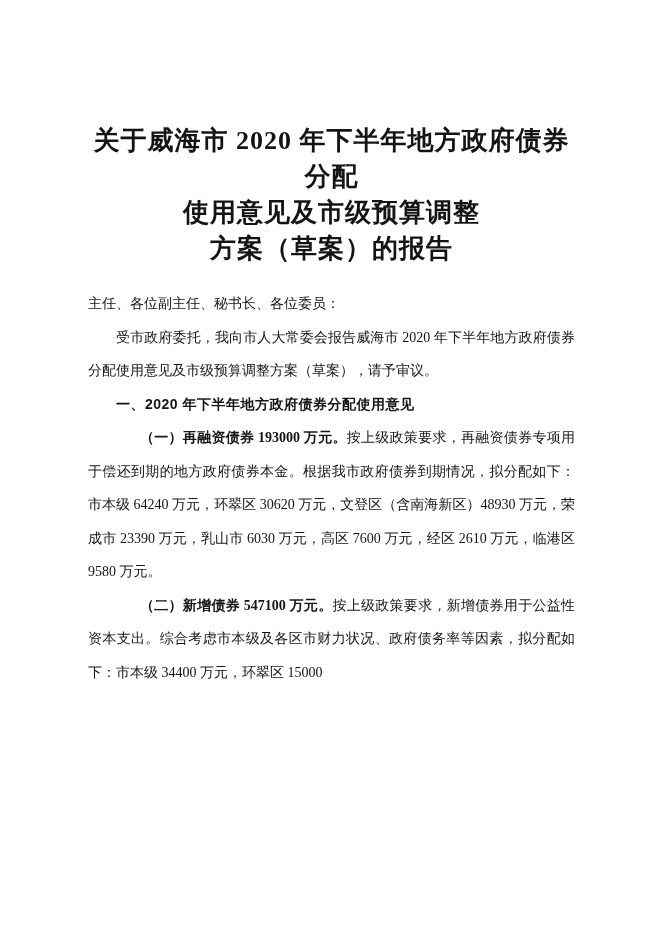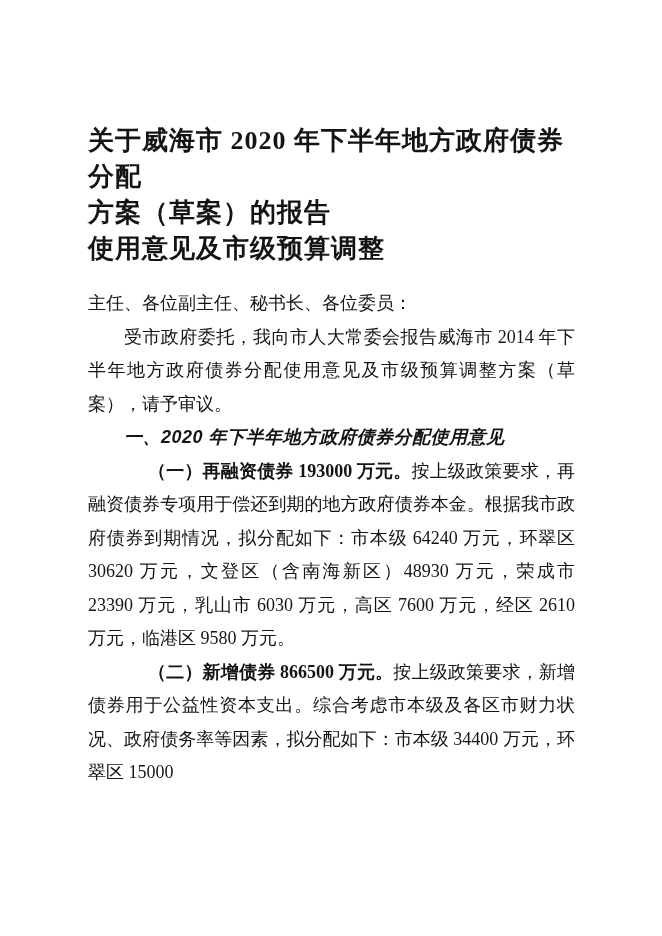--- a/index.html
+++ b/index.html
@@ -13,76 +13,76 @@
     height: 936px;
     background: #ffffff;
     box-sizing: border-box;
     padding: 123px 87px 0 88px;
     color: #141414;
     font-family: "Liberation Serif", "DejaVu Serif", serif;
     overflow: hidden;
   }
   .doc-title {
     margin: 0 0 20px 0;
+    text-align: center;
     font-size: 26px;
     line-height: 36px;
     font-weight: bold;
     letter-spacing: 1px;
     font-family: "Liberation Serif", "DejaVu Serif", serif;
   }
   .doc-title .title-line {
     display: block;
   }
   .doc-body {
-    font-size: 18px;
+    font-size: 14px;
     line-height: 33.5px;
     text-align: justify;
     text-justify: inter-ideograph;
   }
   .doc-body p {
     margin: 0;
     padding: 0;
   }
   p.salutation {
     text-indent: 0;
   }
   p.para {
     text-indent: 2em;
   }
   p.section-heading {
     text-indent: 2em;
     font-weight: bold;
     font-family: "Liberation Sans", "DejaVu Sans", sans-serif;
     letter-spacing: 0.5px;
-    font-style: italic;
   }
   .lead-bold {
     font-weight: bold;
     margin-left: 24px;
   }
 </style>
 </head>
 <body>
 
 <div class="page">
 
   <h1 class="doc-title">
     <span class="title-line">关于威海市 2020 年下半年地方政府债券分配</span>
+    <span class="title-line">使用意见及市级预算调整</span>
     <span class="title-line">方案（草案）的报告</span>
-    <span class="title-line">使用意见及市级预算调整</span>
   </h1>
 
   <div class="doc-body">
 
     <p class="salutation">主任、各位副主任、秘书长、各位委员：</p>
 
-    <p class="para">受市政府委托，我向市人大常委会报告威海市 2014 年下半年地方政府债券分配使用意见及市级预算调整方案（草案），请予审议。</p>
+    <p class="para">受市政府委托，我向市人大常委会报告威海市 2020 年下半年地方政府债券分配使用意见及市级预算调整方案（草案），请予审议。</p>
 
     <p class="section-heading">一、2020 年下半年地方政府债券分配使用意见</p>
 
 
     <p class="para"><span class="lead-bold">（一）再融资债券 193000 万元。</span><span>按上级政策要求，再融资债券专项用于偿还到期的地方政府债券本金。根据我市政府债券到期情况，拟分配如下：市本级 64240 万元，环翠区 30620 万元，文登区（含南海新区）48930 万元，荣成市 23390 万元，乳山市 6030 万元，高区 7600 万元，经区 2610 万元，临港区 9580 万元。</span></p>
 
-    <p class="para"><span class="lead-bold">（二）新增债券 866500 万元。</span><span>按上级政策要求，新增债券用于公益性资本支出。综合考虑市本级及各区市财力状况、政府债务率等因素，拟分配如下：市本级 34400 万元，环翠区 15000</span></p>
+    <p class="para"><span class="lead-bold">（二）新增债券 547100 万元。</span><span>按上级政策要求，新增债券用于公益性资本支出。综合考虑市本级及各区市财力状况、政府债务率等因素，拟分配如下：市本级 34400 万元，环翠区 15000</span></p>
 
   </div>
 
 </div>
 
 </body></html>

